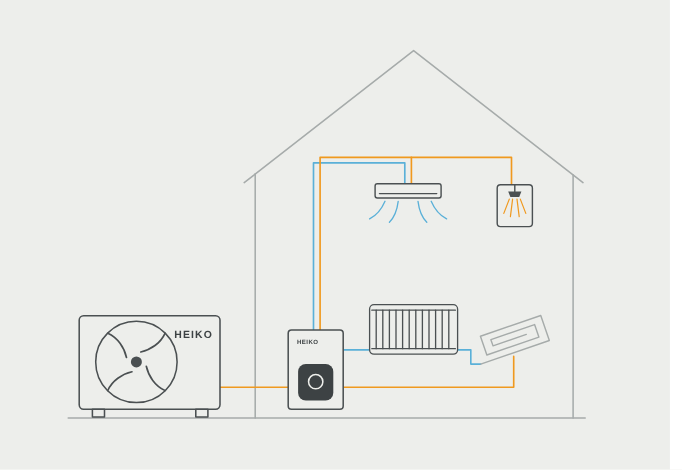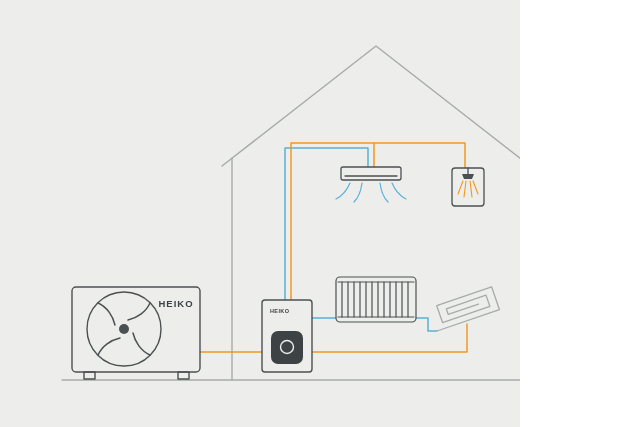--- a/index.html
+++ b/index.html
@@ -1,17 +1,17 @@
 <!DOCTYPE html>
 <html><head>
 <meta charset="utf-8">
 <style>
   html,body{margin:0;padding:0;}
   body{font-family:"Liberation Sans", sans-serif;}
-  .stage{width:520px;height:427px;position:relative;overflow:hidden;}
+  .stage{width:609px;height:427px;position:relative;overflow:hidden;}
   svg{display:block;}
   text{font-family:"Liberation Sans", sans-serif;}
   .logo-main{font-size:9.5px;font-weight:bold;letter-spacing:1px;}
   .logo-small{font-size:5.5px;font-weight:bold;letter-spacing:0.4px;}
 </style>
 </head>
 <body>
 
 <div class="stage">
 <svg width="620" height="427" viewBox="0 0 620 427" xmlns="http://www.w3.org/2000/svg">

